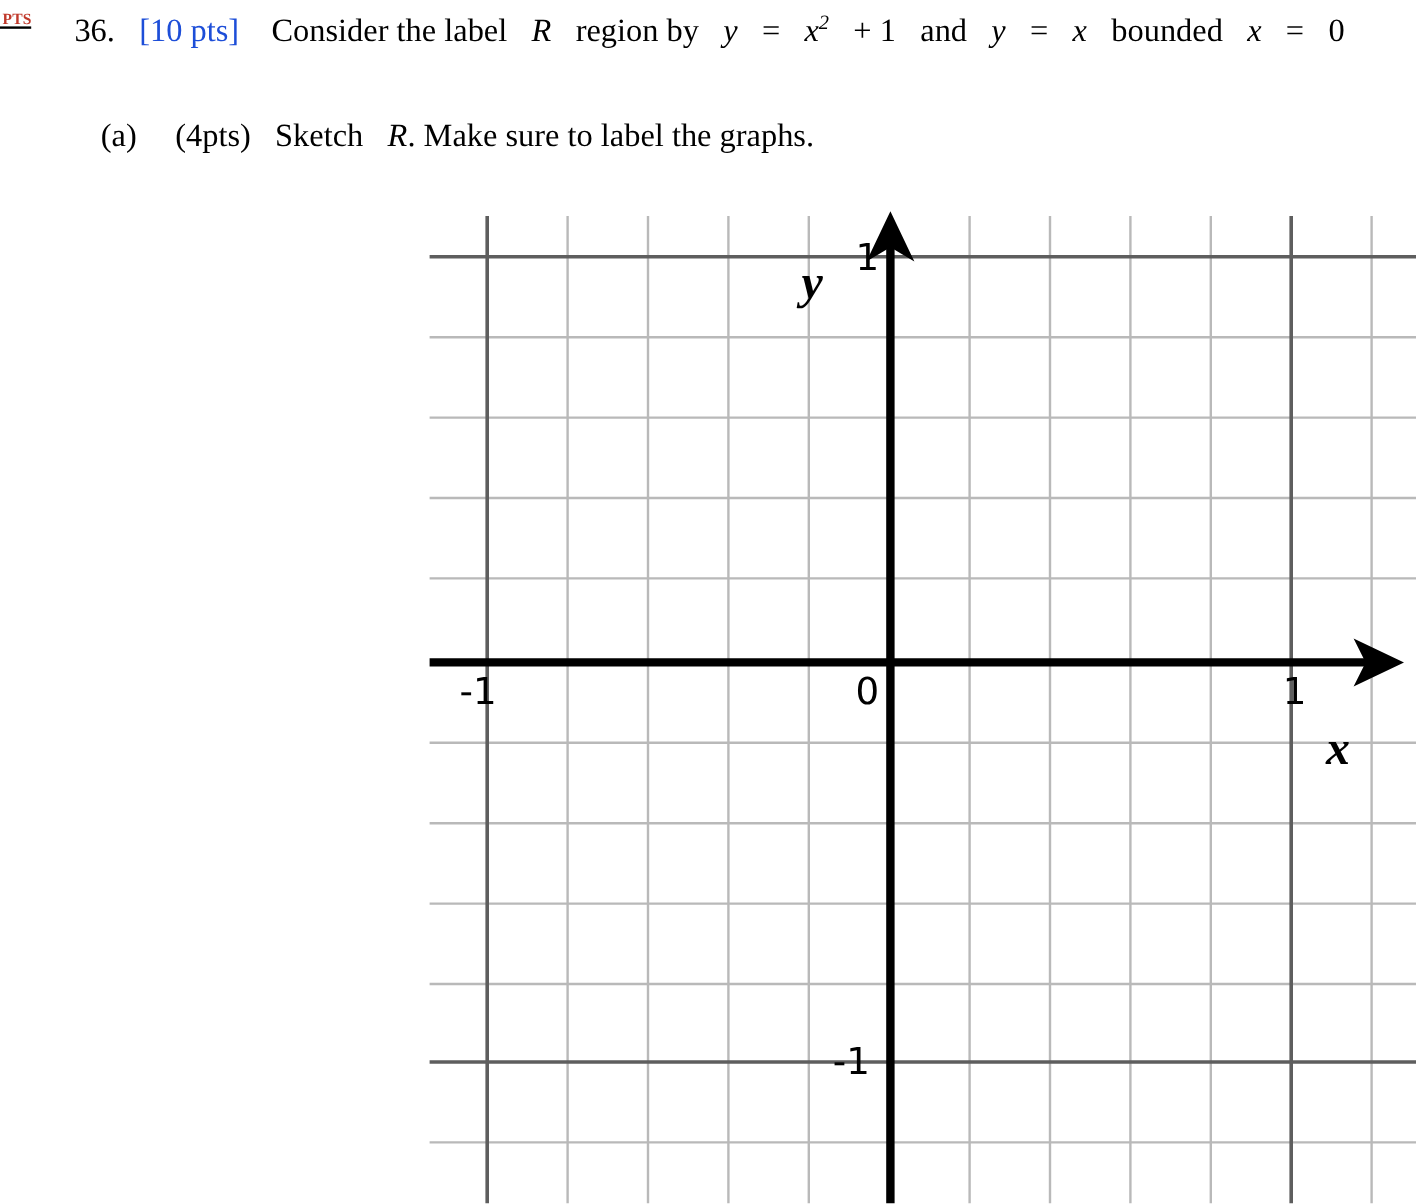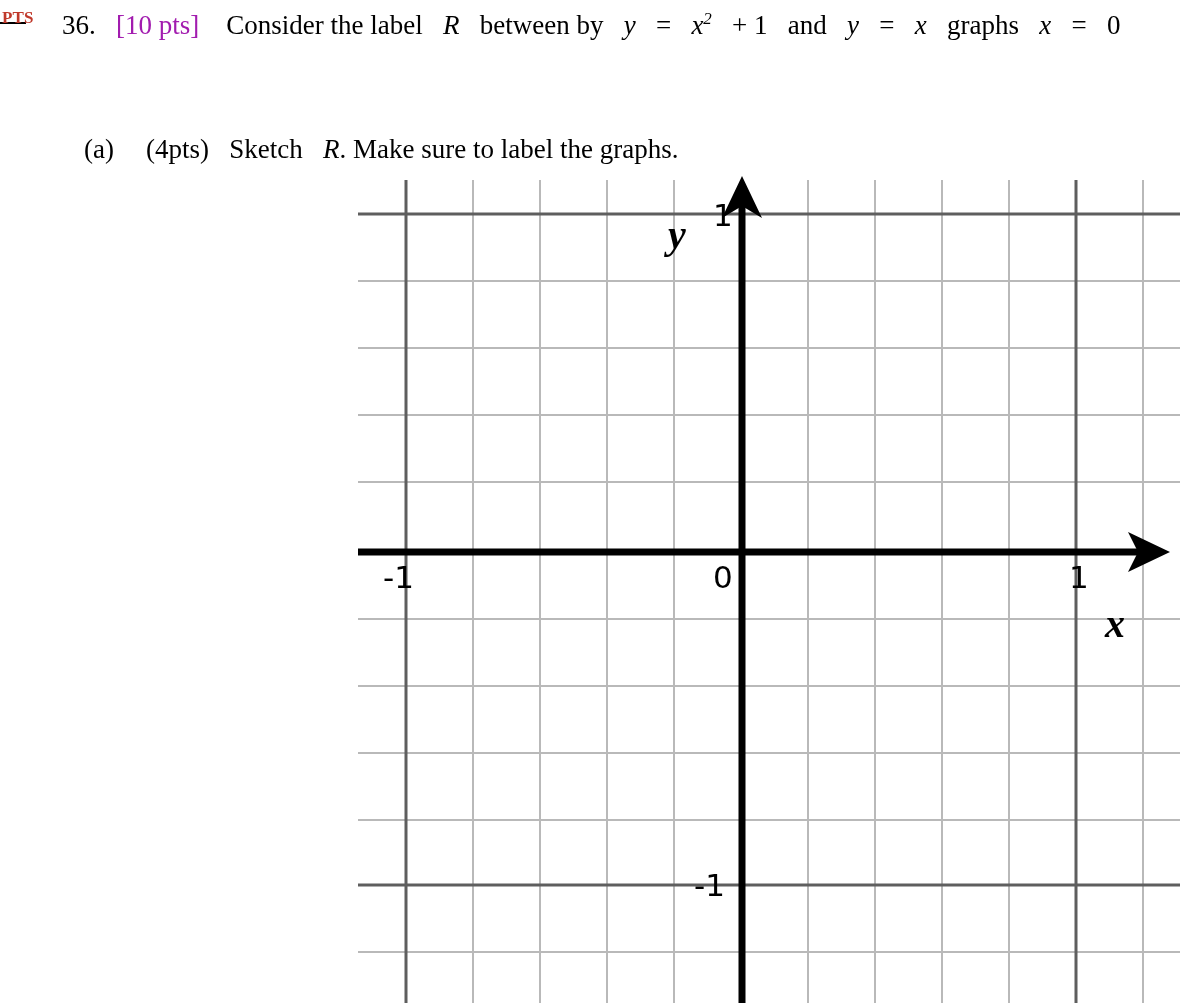--- a/index.html
+++ b/index.html
@@ -25,21 +25,21 @@
     height: 42px;
     white-space: nowrap;
   }
 
   .pts-stamp {
     position: absolute;
     left: 2px;
     top: 8px;
     color: #c0392b;
     font-family: "Liberation Serif", "DejaVu Serif", serif;
-    font-size: 17px;
+    font-size: 13px;
     font-weight: bold;
     letter-spacing: 0.2px;
   }
   .pts-rule {
     position: absolute;
     left: 0px;
     top: 22px;
     width: 26px;
     height: 2px;
     background: #000000;
@@ -47,36 +47,35 @@
 
   .q-line {
     position: absolute;
     left: 62px;
     top: 2px;
     font-size: 27px;
     line-height: 34px;
     white-space: nowrap;
   }
   .q-num { font-weight: normal; }
-  .q-pts { color: #a21caf; }
+  .q-pts { color: #1d4ed8; }
   .mi { font-style: italic; }
   .sup {
     font-size: 17px;
     vertical-align: super;
     font-style: italic;
   }
 
   .part-line {
     position: absolute;
     left: 84px;
     top: 96px;
     font-size: 27px;
     line-height: 34px;
     white-space: nowrap;
-    margin-top: 36px;
   }
   .part-label {
     display: inline-block;
     width: 62px;
   }
 
   
   #graph {
     position: absolute;
     left: 0;
@@ -173,39 +172,39 @@
 
   <div class="q-line">
     <span class="q-num">36.</span>
     <span>&nbsp;</span>
     <span class="q-pts">[10 pts]</span>
     <span>&nbsp;&nbsp;</span>
     <span>Consider the label</span>
     <span>&nbsp;</span>
     <span class="mi">R</span>
     <span>&nbsp;</span>
-    <span>between by</span>
+    <span>region by</span>
     <span>&nbsp;</span>
     <span class="mi">y</span>
     <span>&nbsp;</span>
     <span>=</span>
     <span>&nbsp;</span>
     <span class="mi">x</span><span class="sup">2</span>
     <span>&nbsp;</span>
     <span>+ 1</span>
     <span>&nbsp;</span>
     <span>and</span>
     <span>&nbsp;</span>
     <span class="mi">y</span>
     <span>&nbsp;</span>
     <span>=</span>
     <span>&nbsp;</span>
     <span class="mi">x</span>
     <span>&nbsp;</span>
-    <span>graphs</span>
+    <span>bounded</span>
     <span>&nbsp;</span>
     <span class="mi">x</span>
     <span>&nbsp;</span>
     <span>=</span>
     <span>&nbsp;</span>
     <span>0</span>
   </div>
 </div>
 
 <div class="part-line">

